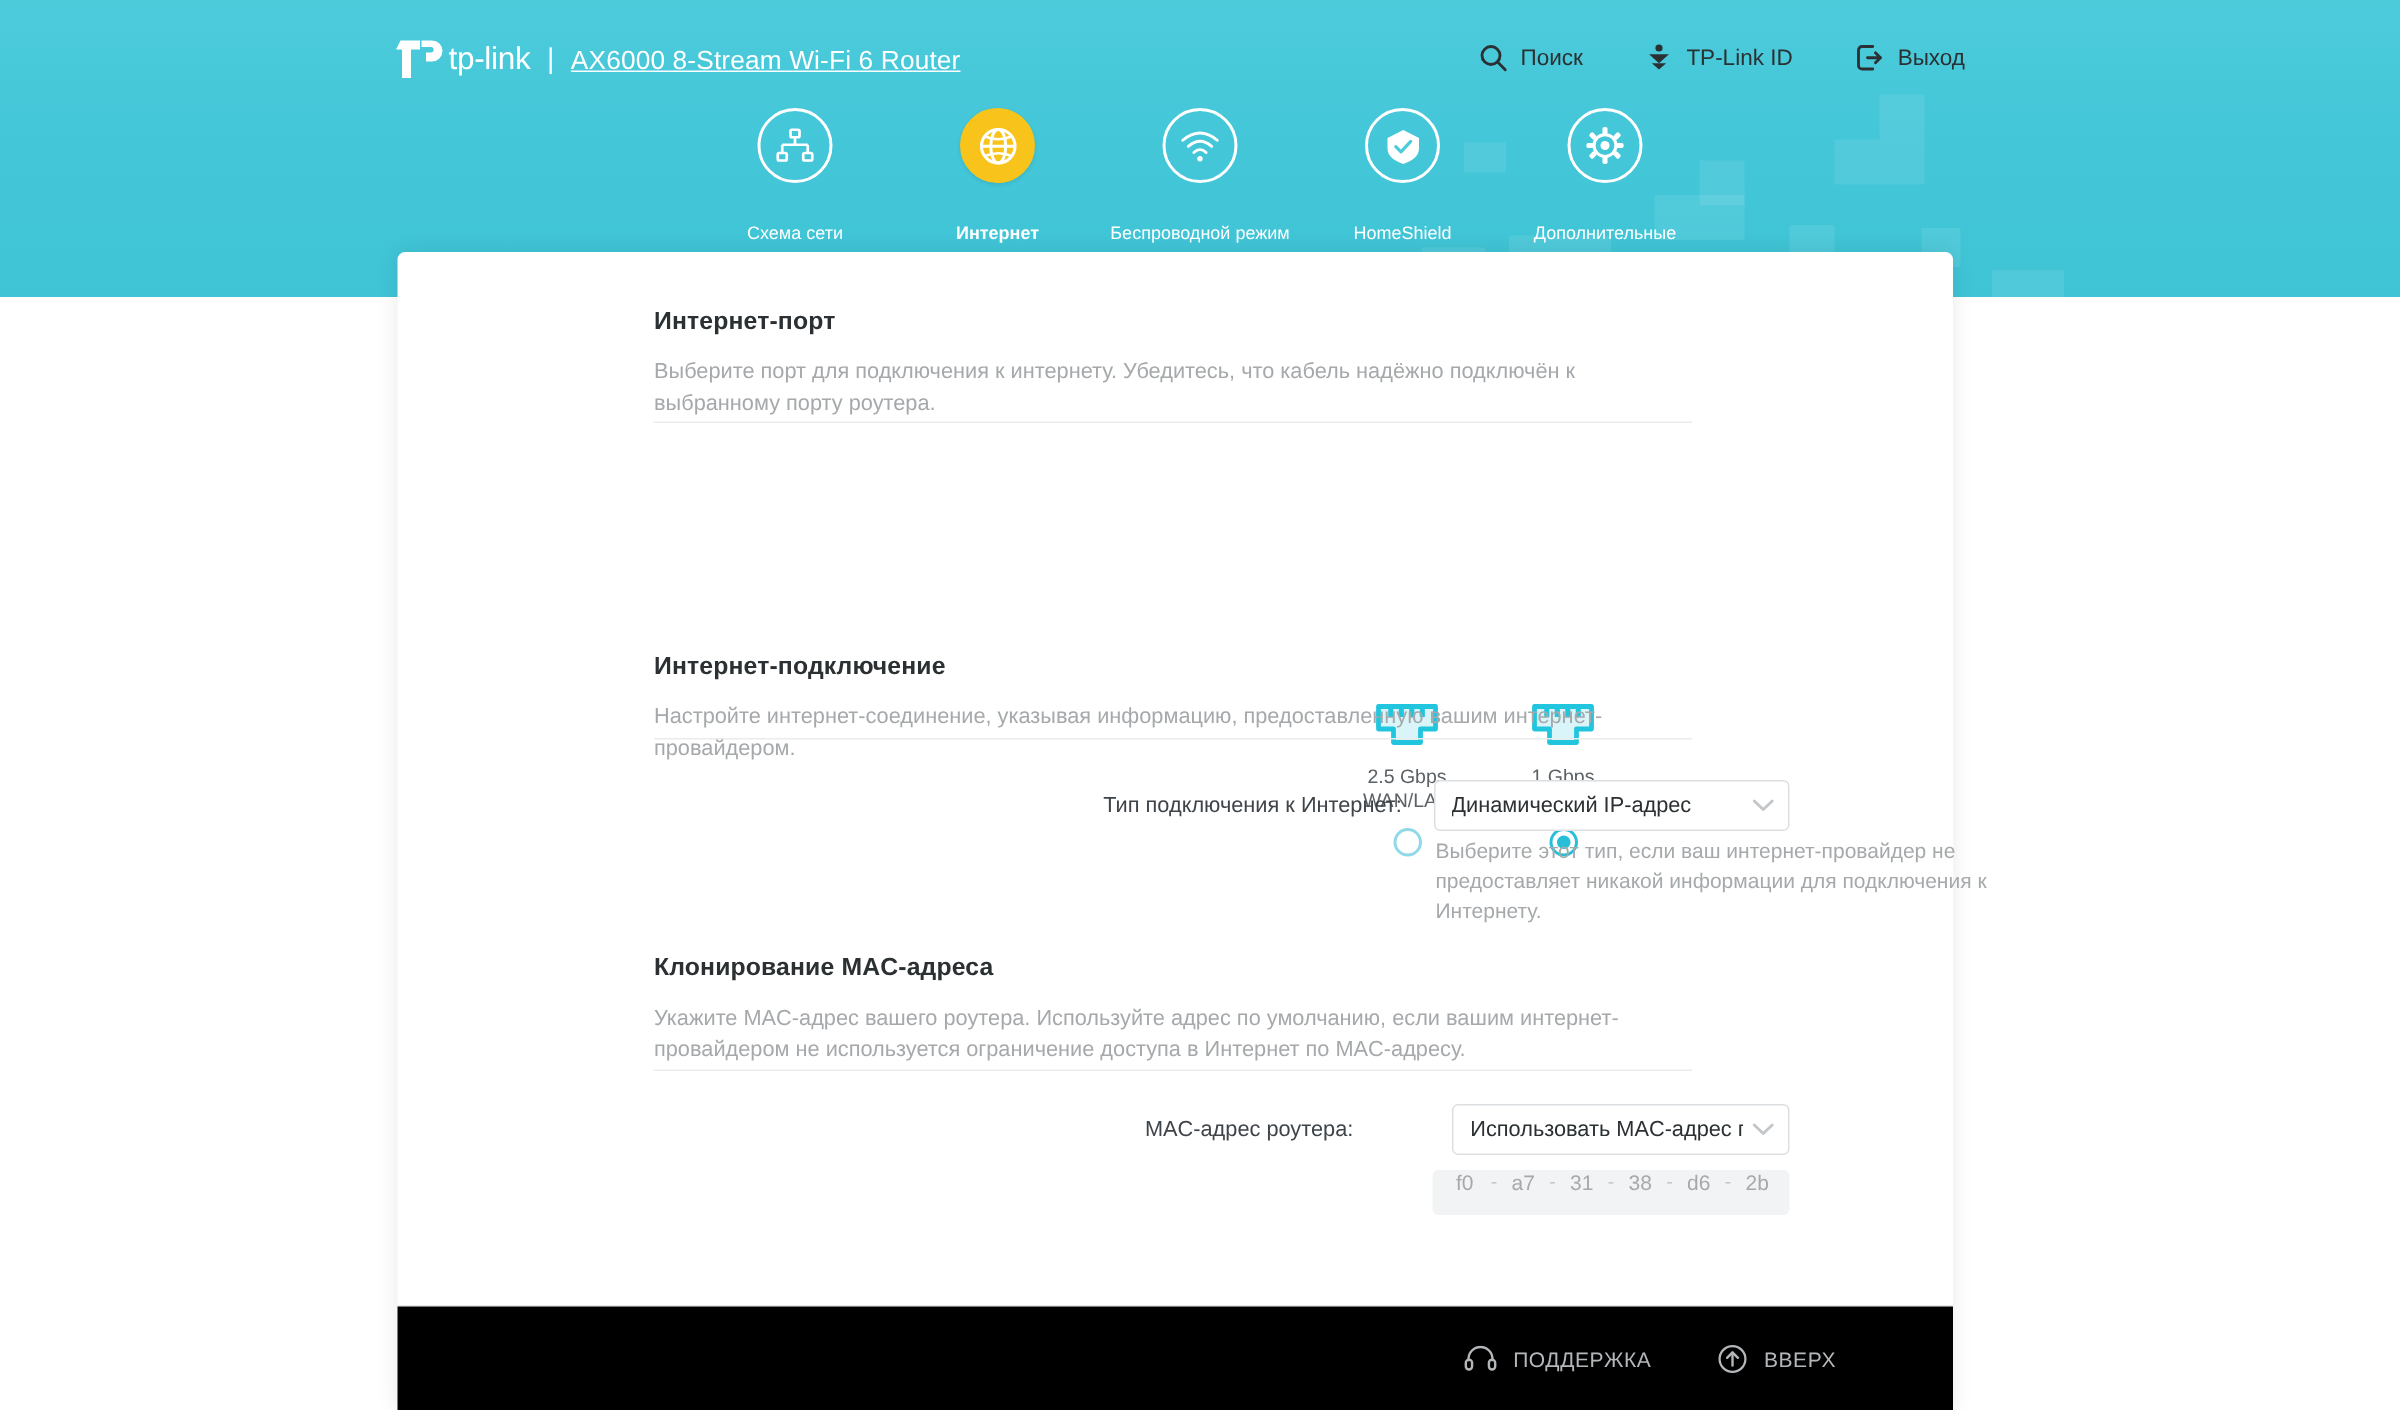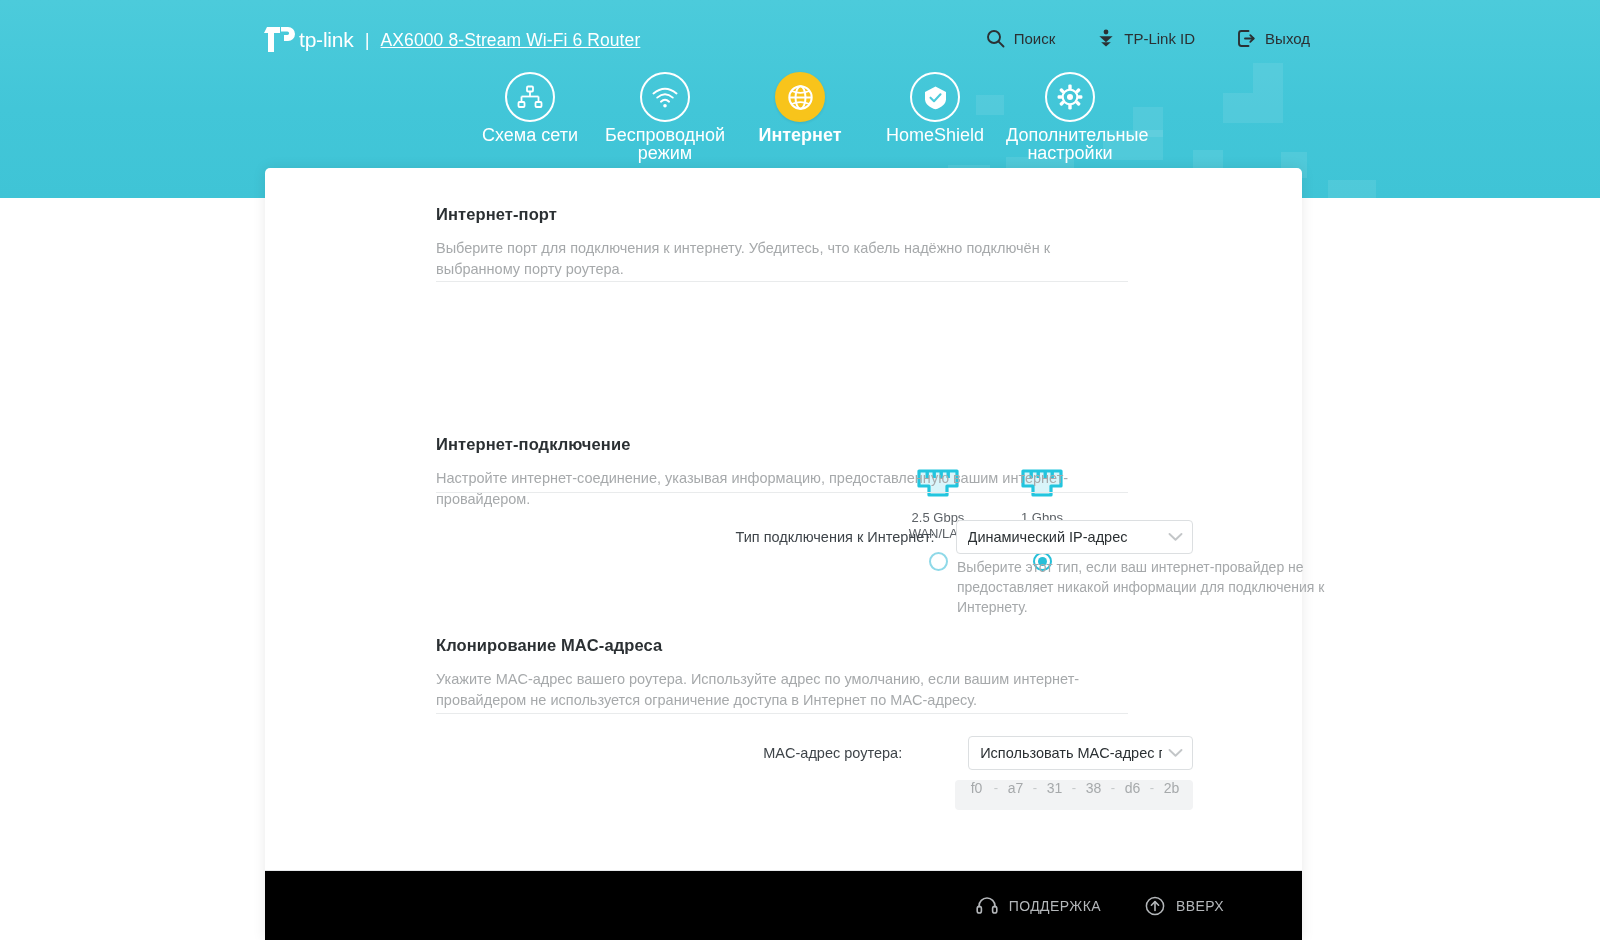--- a/index.html
+++ b/index.html
@@ -109,23 +109,23 @@
     align-items: center;
     justify-content: center;
     background: transparent;
   }
   .tab.active .tab-icon {
     background: #f8c41b;
     border-color: #f8c41b;
     box-shadow: 0 1px 3px rgba(0,0,0,0.10);
   }
   .tab-label {
-    margin-top: 4px;
+    margin-top: 24px;
     color: #ffffff;
-    font-size: 18px;
+    font-size: 12px;
     text-align: center;
     line-height: 18px;
     max-width: 128px;
   }
   .tab.active .tab-label { font-weight: bold; }
   .tab-pointer {
     position: absolute;
     left: 50%;
     transform: translateX(-50%);
     top: 96px;
@@ -383,44 +383,44 @@
           <rect x="18.5" y="17" width="6" height="5" rx="1" fill="none" stroke="#fff" stroke-width="1.8"></rect>
           <line x1="13" y1="6.8" x2="13" y2="11.5" stroke="#fff" stroke-width="1.8"></line>
           <line x1="4.5" y1="11.5" x2="21.5" y2="11.5" stroke="#fff" stroke-width="1.8"></line>
           <line x1="4.5" y1="11.5" x2="4.5" y2="16.8" stroke="#fff" stroke-width="1.8"></line>
           <line x1="21.5" y1="11.5" x2="21.5" y2="16.8" stroke="#fff" stroke-width="1.8"></line>
         </svg>
       </div>
       <div class="tab-label">Схема сети</div>
     </div>
 
-    <div class="tab">
-      <div class="tab-icon">
-        <svg width="28" height="24" viewBox="0 0 28 24">
-          <path d="M2.5 8.5 Q14 -1.2 25.5 8.5" fill="none" stroke="#fff" stroke-width="1.9" stroke-linecap="round"></path>
-          <path d="M6.2 12.6 Q14 5.8 21.8 12.6" fill="none" stroke="#fff" stroke-width="1.9" stroke-linecap="round"></path>
-          <path d="M9.9 16.7 Q14 12.8 18.1 16.7" fill="none" stroke="#fff" stroke-width="1.9" stroke-linecap="round"></path>
-          <circle cx="14" cy="20.8" r="1.8" fill="#fff"></circle>
-        </svg>
-      </div>
-      <div class="tab-label">Беспроводной режим</div>
-    </div>
-
     <div class="tab active">
       <div class="tab-icon">
         <svg width="27" height="27" viewBox="0 0 27 27">
           <circle cx="13.5" cy="13.5" r="11.2" fill="none" stroke="#fff" stroke-width="2"></circle>
           <ellipse cx="13.5" cy="13.5" rx="5" ry="11.2" fill="none" stroke="#fff" stroke-width="2"></ellipse>
           <line x1="2.3" y1="13.5" x2="24.7" y2="13.5" stroke="#fff" stroke-width="2"></line>
           <path d="M4.6 7 Q13.5 10.6 22.4 7" fill="none" stroke="#fff" stroke-width="1.7"></path>
           <path d="M4.6 20 Q13.5 16.4 22.4 20" fill="none" stroke="#fff" stroke-width="1.7"></path>
         </svg>
       </div>
       <div class="tab-label">Интернет</div>
       <div class="tab-pointer"></div>
+    </div>
+
+    <div class="tab">
+      <div class="tab-icon">
+        <svg width="28" height="24" viewBox="0 0 28 24">
+          <path d="M2.5 8.5 Q14 -1.2 25.5 8.5" fill="none" stroke="#fff" stroke-width="1.9" stroke-linecap="round"></path>
+          <path d="M6.2 12.6 Q14 5.8 21.8 12.6" fill="none" stroke="#fff" stroke-width="1.9" stroke-linecap="round"></path>
+          <path d="M9.9 16.7 Q14 12.8 18.1 16.7" fill="none" stroke="#fff" stroke-width="1.9" stroke-linecap="round"></path>
+          <circle cx="14" cy="20.8" r="1.8" fill="#fff"></circle>
+        </svg>
+      </div>
+      <div class="tab-label">Беспроводной режим</div>
     </div>
 
     <div class="tab">
       <div class="tab-icon">
         <svg width="25" height="25" viewBox="0 0 25 25">
           <path d="M12.5 1.6 L23 7 v7.2 c0 5.2 -5.1 8.4 -10.5 10.1 C7.1 22.6 2 19.4 2 14.2 V7 Z" fill="#fff"></path>
           <polyline points="7.5,12.7 11,16.2 17.5,9.3" fill="none" stroke="#4ccbdb" stroke-width="2.1" stroke-linecap="round" stroke-linejoin="round"></polyline>
         </svg>
       </div>
       <div class="tab-label">HomeShield</div>

